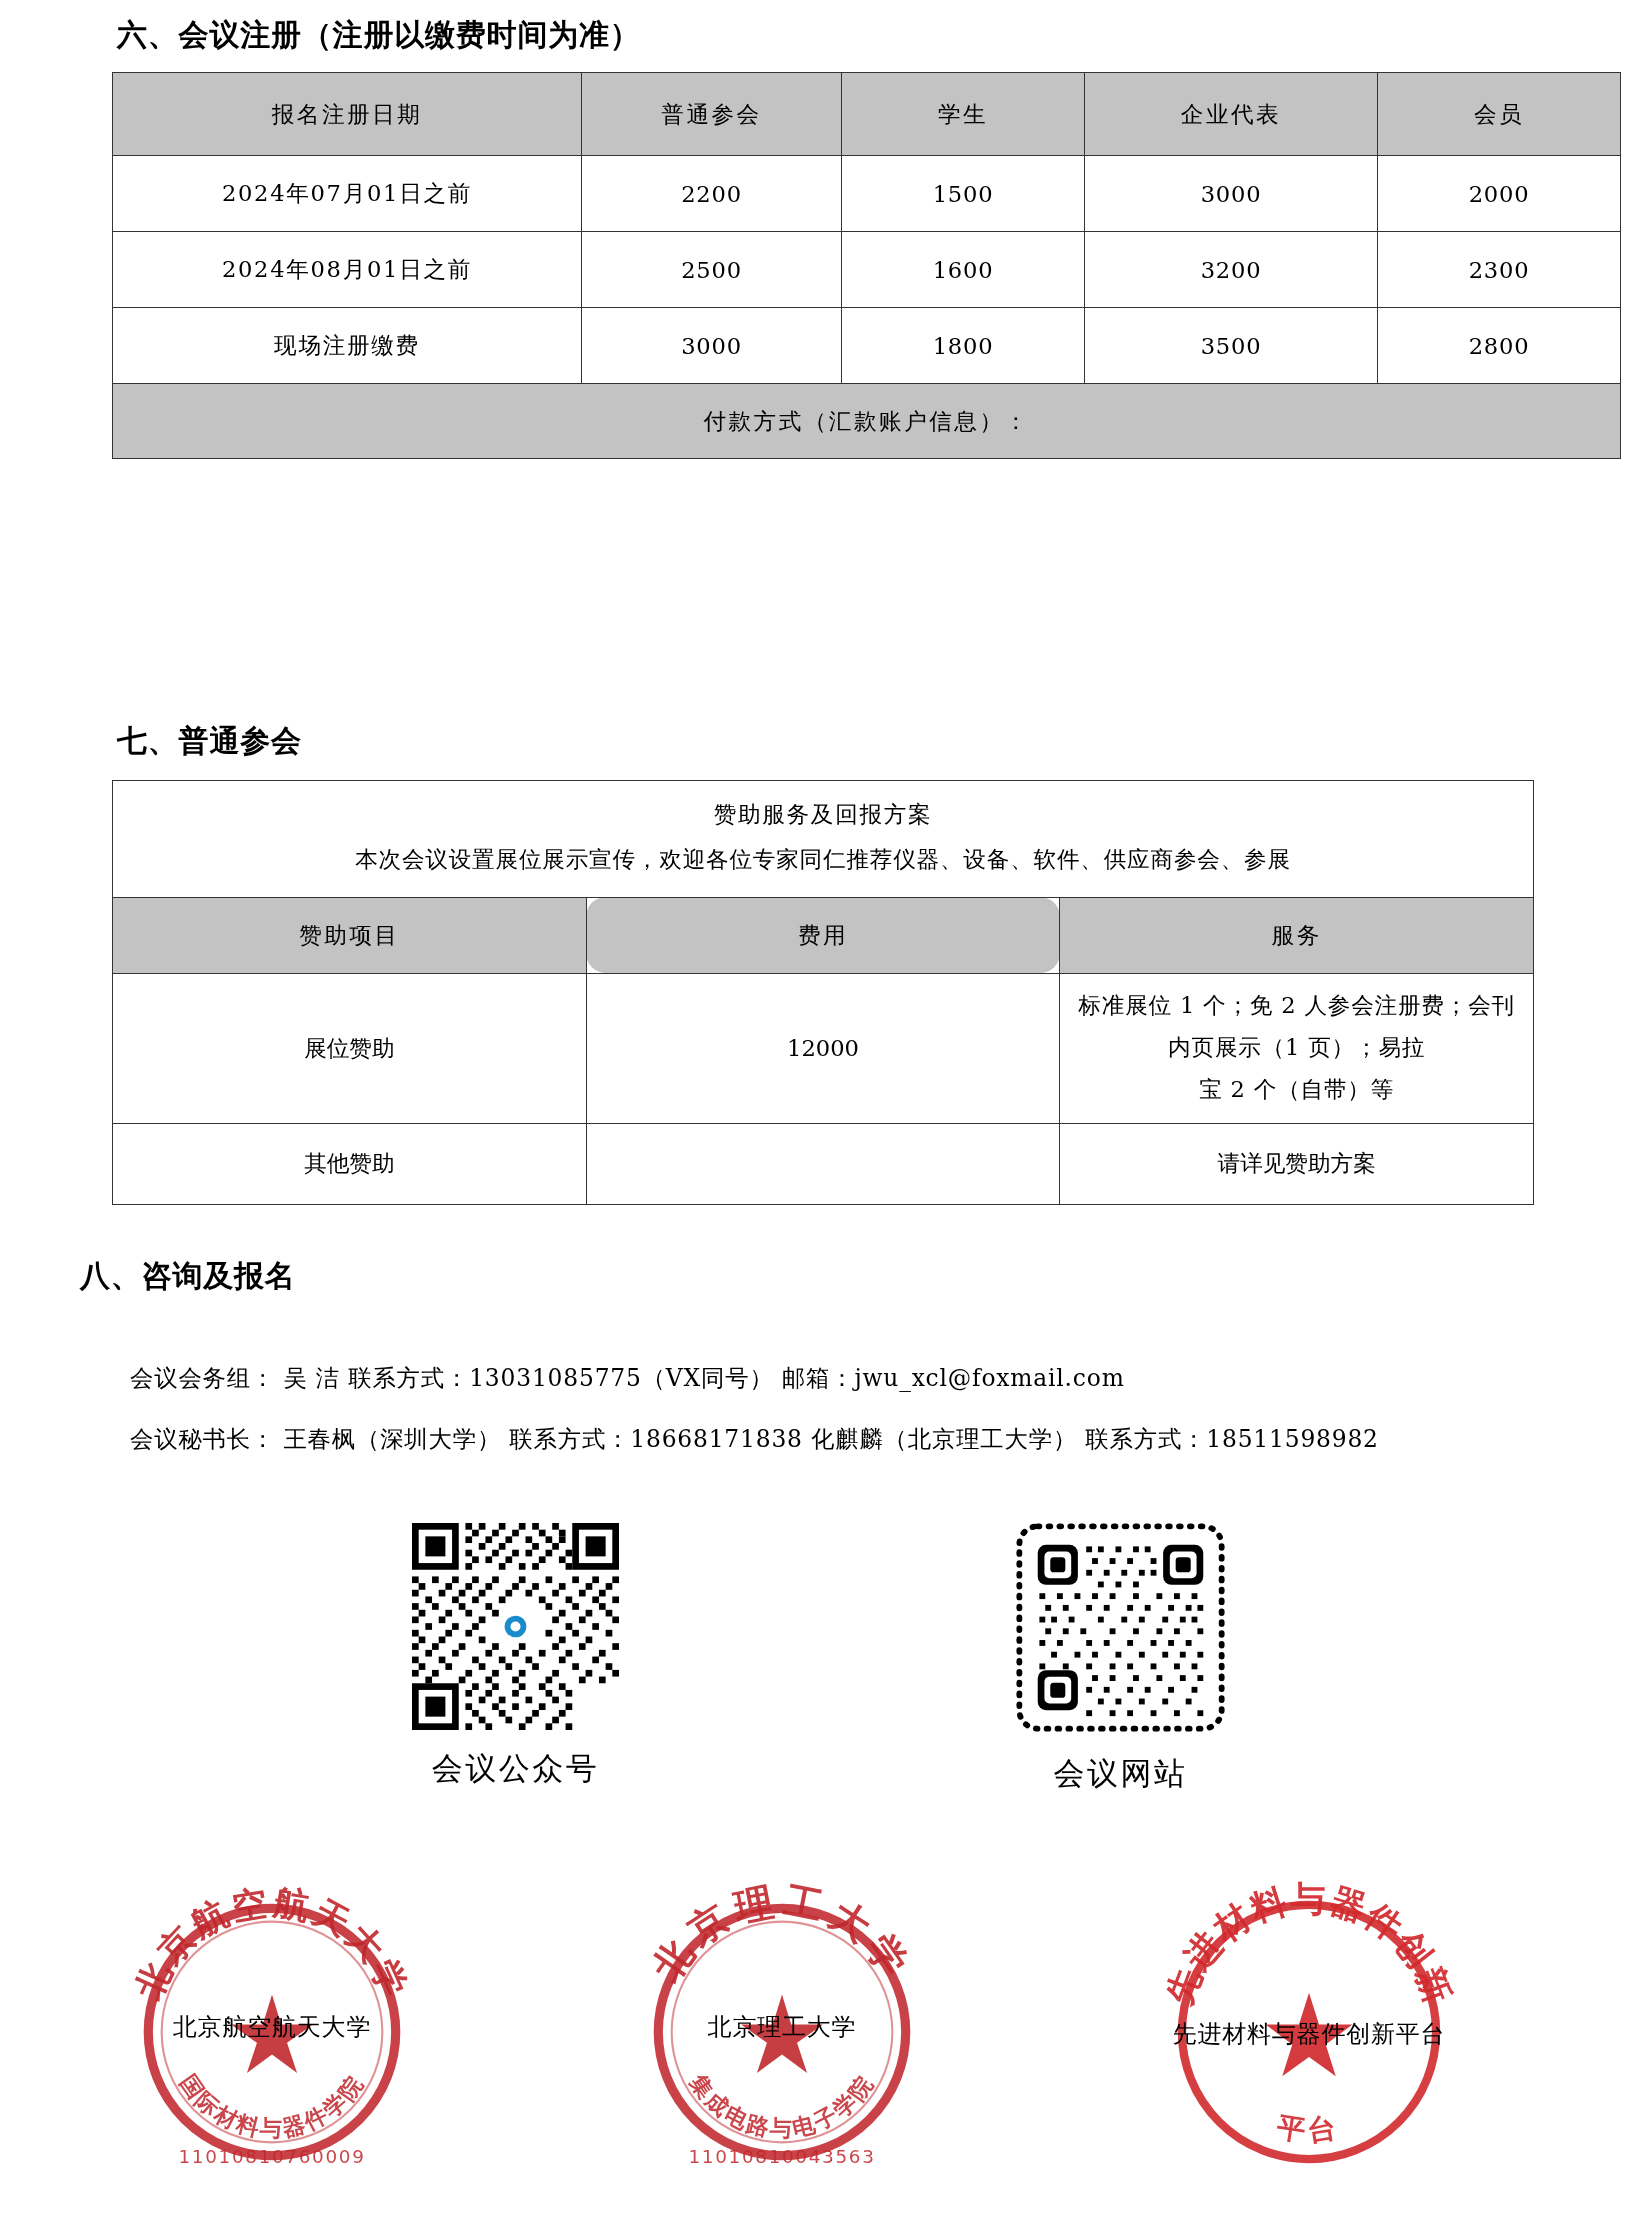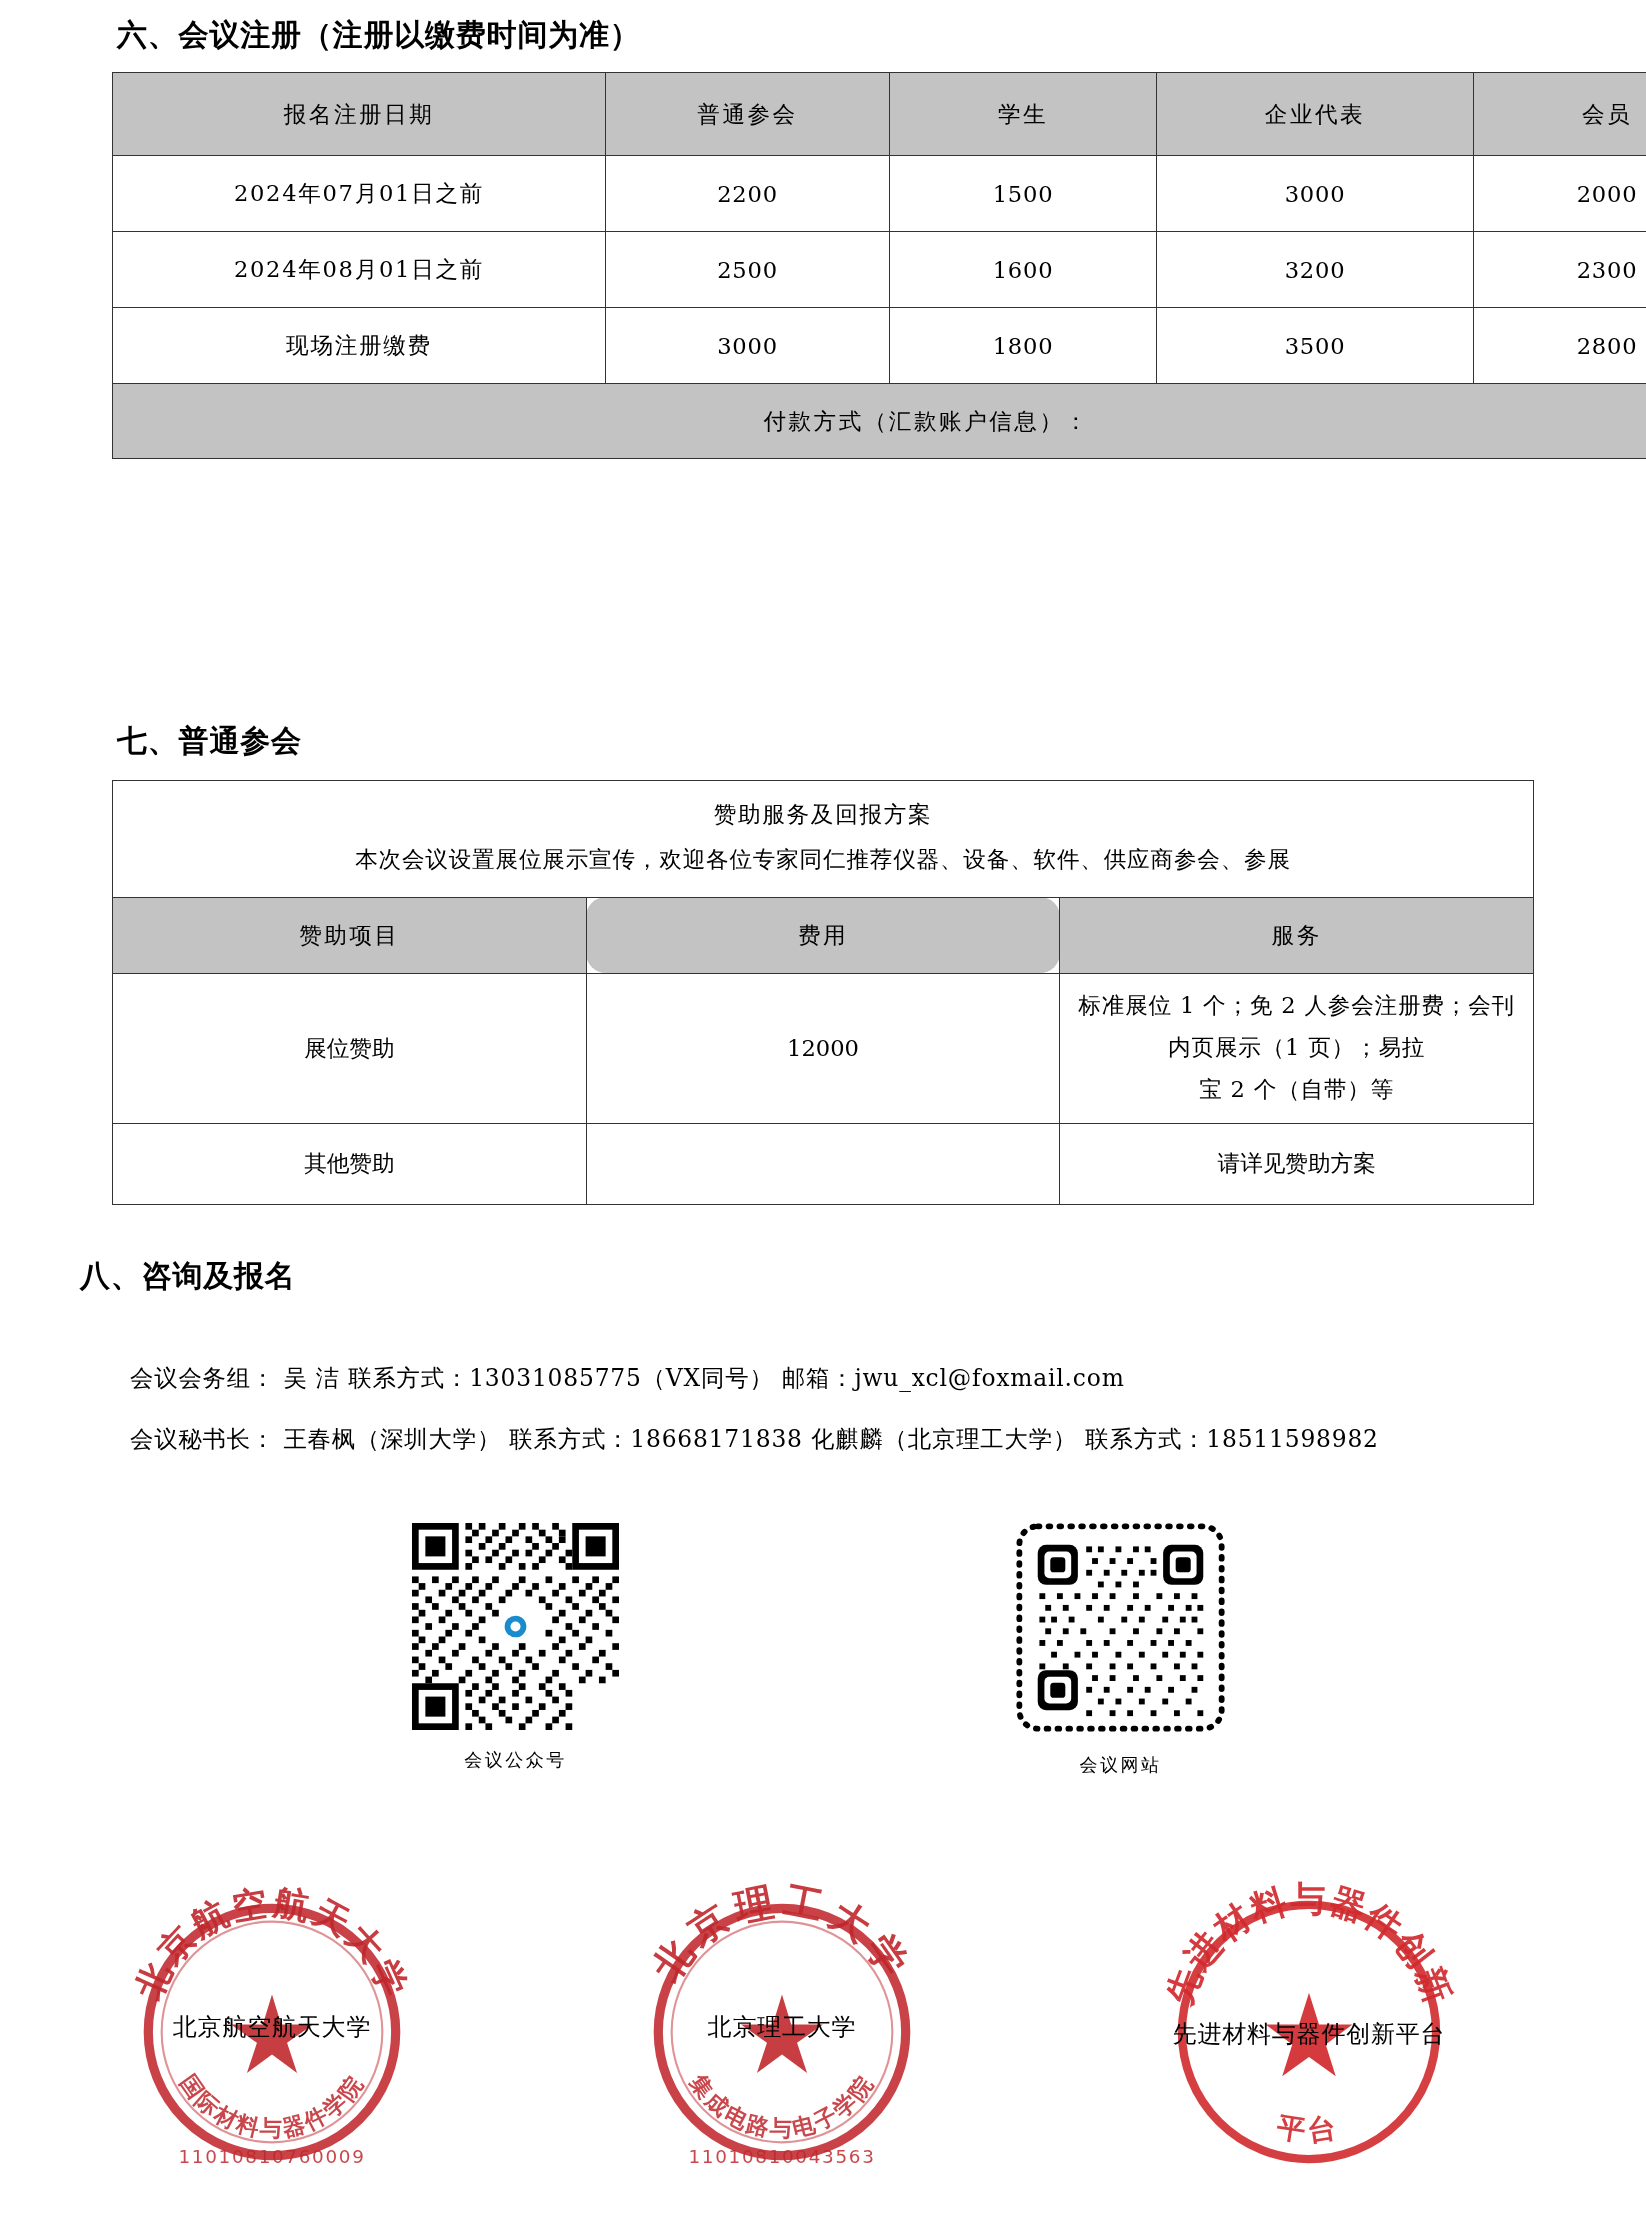--- a/index.html
+++ b/index.html
@@ -37,21 +37,21 @@
     width: 1422px;
     table-layout: fixed;
     font-family: "DejaVu Serif", "Liberation Serif", serif;
   }
   table.doc-table td, table.doc-table th {
     border: 1.7px solid #333333;
     text-align: center;
     vertical-align: middle;
     font-size: 22.6px;
     font-weight: normal;
-    padding: 5px 20px;
+    padding: 5px 8px;
   }
   .hdr-cell {
     background: #c3c3c3;
     font-size: 23.4px;
     letter-spacing: 2.5px;
   }
 
   
   #reg-table td { height: 65px; }
   #reg-table tr.hdr td { height: 72px; }
@@ -117,21 +117,21 @@
 
   
   .qr-row {
     position: relative;
     width: 1647px;
     height: 276px;
   }
   .qr-item { position: absolute; text-align: center; }
   .qr-caption {
     font-family: Liberation Serif, serif;
-    font-size: 18px;
+    font-size: 31px;
     letter-spacing: 2.5px;
     margin-top: 13.4px;
   }
   .qr-box {
     width: 251px;
     height: 217px;
     position: relative;
     background: #ffffff;
     margin: 0 auto;
   }

